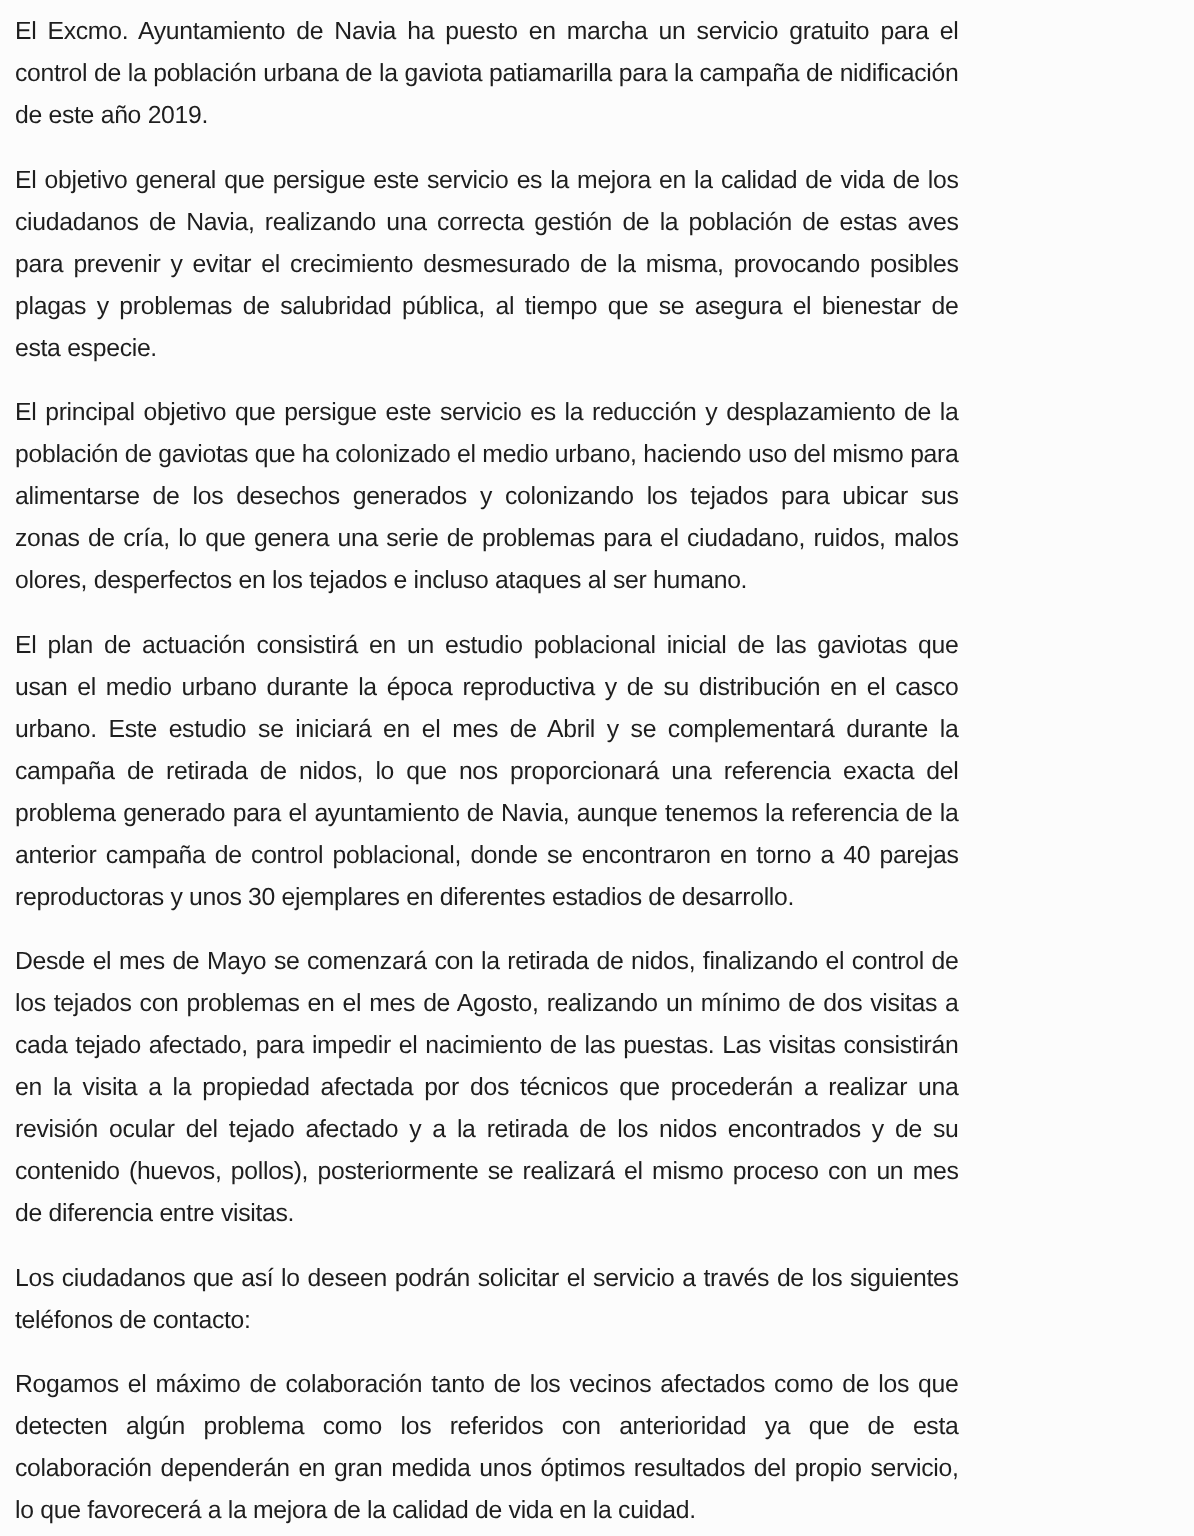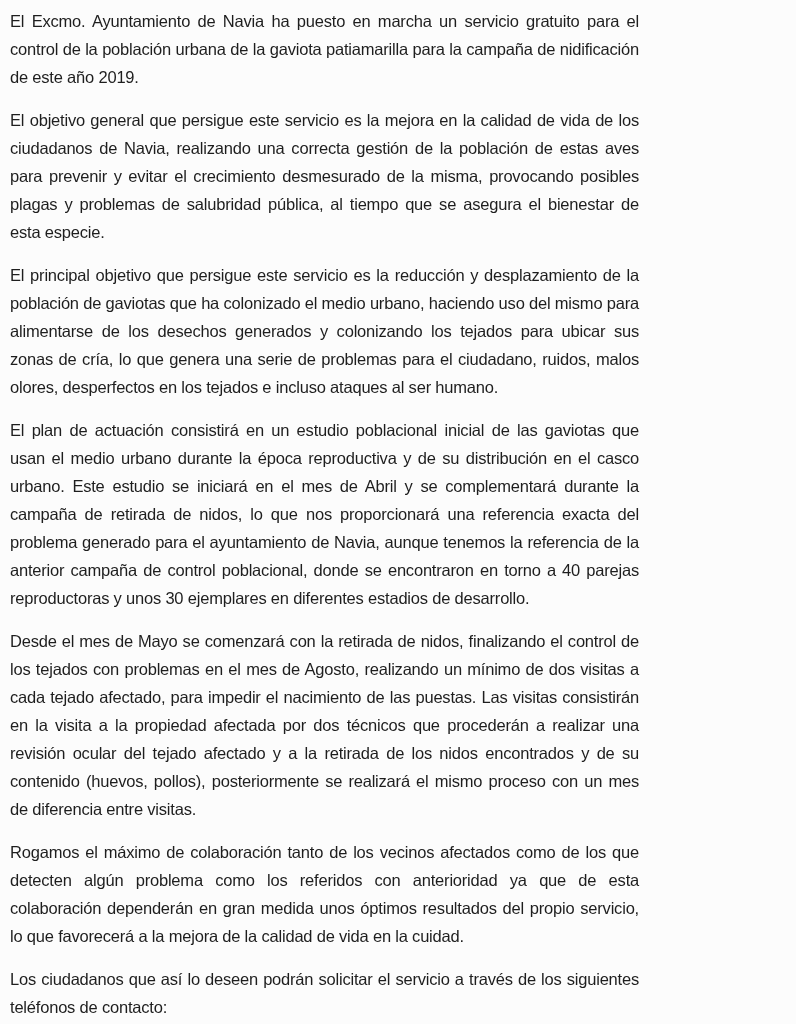--- a/index.html
+++ b/index.html
@@ -54,19 +54,19 @@
   </style>
 </head>
 <body>
 
 <div class="page">
   <p class="para">El Excmo. Ayuntamiento de Navia ha puesto en marcha un servicio gratuito para el control de la población urbana de la gaviota patiamarilla para la campaña de nidificación de este año 2019.</p>
   <p class="para">El objetivo general que persigue este servicio es la mejora en la calidad de vida de los ciudadanos de Navia, realizando una correcta gestión de la población de estas aves para prevenir y evitar el crecimiento desmesurado de la misma, provocando posibles plagas y problemas de salubridad pública, al tiempo que se asegura el bienestar de esta especie.</p>
   <p class="para">El principal objetivo que persigue este servicio es la reducción y desplazamiento de la población de gaviotas que ha colonizado el medio urbano, haciendo uso del mismo para alimentarse de los desechos generados y colonizando los tejados para ubicar sus zonas de cría, lo que genera una serie de problemas para el ciudadano, ruidos, malos olores, desperfectos en los tejados e incluso ataques al ser humano.</p>
   <p class="para">El plan de actuación consistirá en un estudio poblacional inicial de las gaviotas que usan el medio urbano durante la época reproductiva y de su distribución en el casco urbano. Este estudio se iniciará en el mes de Abril y se complementará durante la campaña de retirada de nidos, lo que nos proporcionará una referencia exacta del problema generado para el ayuntamiento de Navia, aunque tenemos la referencia de la anterior campaña de control poblacional, donde se encontraron en torno a 40 parejas reproductoras y unos 30 ejemplares en diferentes estadios de desarrollo.</p>
   <p class="para">Desde el mes de Mayo se comenzará con la retirada de nidos, finalizando el control de los tejados con problemas en el mes de Agosto, realizando un mínimo de dos visitas a cada tejado afectado, para impedir el nacimiento de las puestas. Las visitas consistirán en la visita a la propiedad afectada por dos técnicos que procederán a realizar una revisión ocular del tejado afectado y a la retirada de los nidos encontrados y de su contenido (huevos, pollos), posteriormente se realizará el mismo proceso con un mes de diferencia entre visitas.</p>
+  <p class="para">Los ciudadanos que así lo deseen podrán solicitar el servicio a través de los siguientes teléfonos de contacto:</p>
   <p class="para">Rogamos el máximo de colaboración tanto de los vecinos afectados como de los que detecten algún problema como los referidos con anterioridad ya que de esta colaboración dependerán en gran medida unos óptimos resultados del propio servicio, lo que favorecerá a la mejora de la calidad de vida en la cuidad.</p>
-  <p class="para">Los ciudadanos que así lo deseen podrán solicitar el servicio a través de los siguientes teléfonos de contacto:</p>
   <ul class="bullets">
     <li>ayuntamiento de Navia - 985630094.</li>
     <li>Larus Control (gaviota concesionaria)</li>
   </ul>
 </div>
 
 </body></html>

